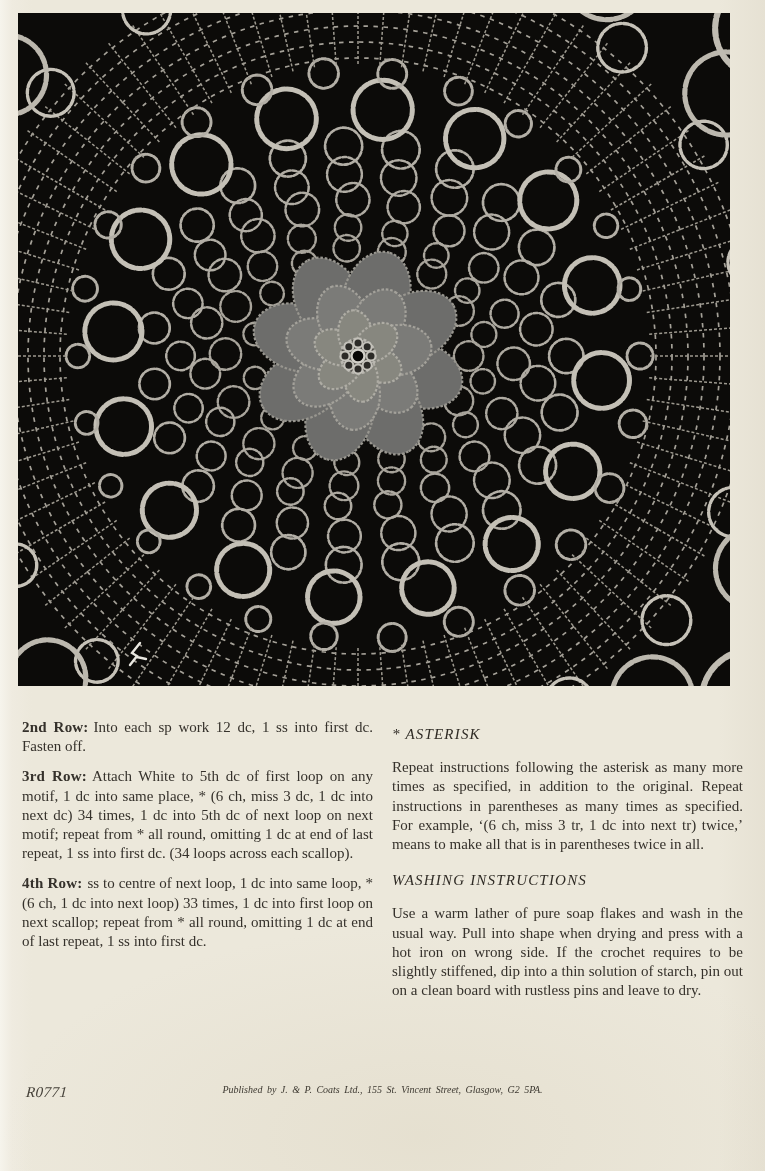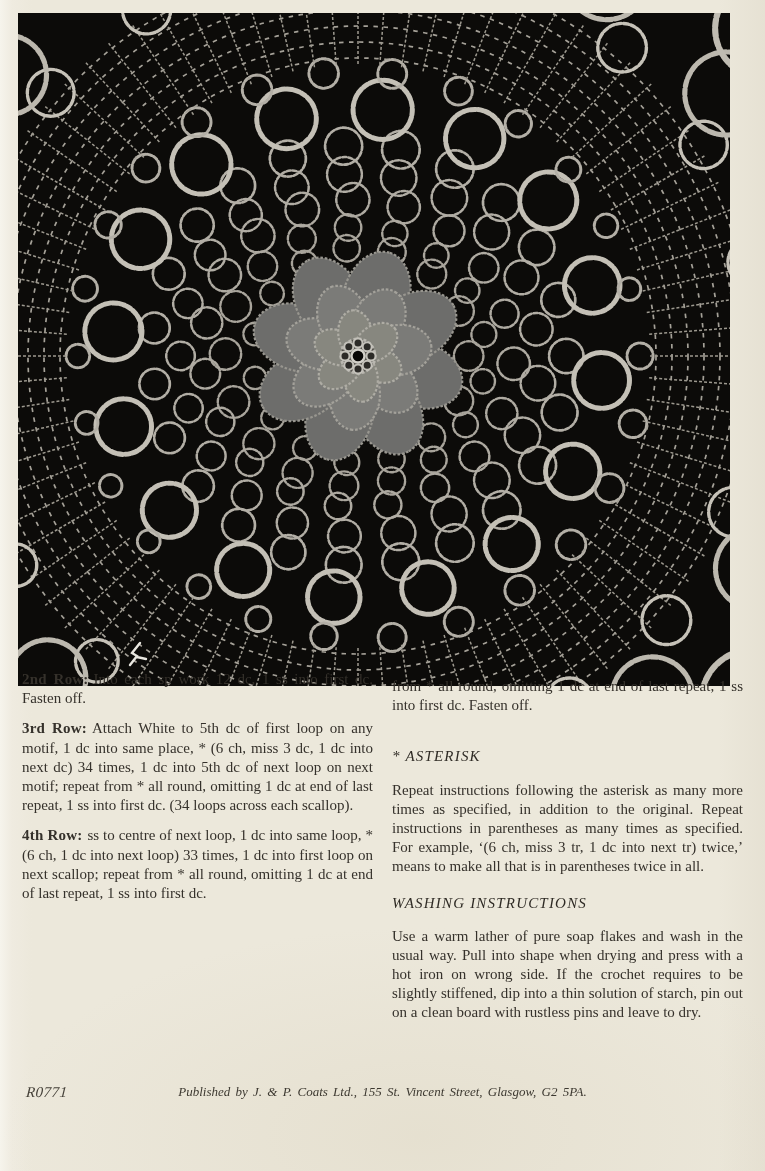--- a/index.html
+++ b/index.html
@@ -11,41 +11,41 @@
       #ece8db;
     font-family:"Liberation Serif", serif;
     color:#35312b;
   }
   .photo{
     position:absolute;left:18px;top:13px;width:712px;height:673px;
     background:#0c0b09;
   }
   .photo svg{display:block;width:712px;height:673px;}
   .content{
-    position:absolute;left:22px;top:670px;width:721px;
+    position:absolute;left:22px;top:718px;width:721px;
     display:flex;gap:19px;
   }
   .col{width:351px;font-size:15px;line-height:1.28;text-align:justify;}
   .col p{margin:0 0 11px 0;}
   .col b{margin-right:5px;letter-spacing:.2px;}
   .col-right{padding-top:7px;}
   .cont{margin:0 0 32px 0 !important;}
   .subhead{
     font-style:italic;font-size:15px;letter-spacing:1.2px;
     margin:0 0 14px 0;color:#2f2b25;
   }
   .subhead-washing{}
   .body-par{margin:0 0 17px 0 !important;}
   .footer{position:absolute;left:0;top:1083px;width:765px;}
   .footer-code{
     position:absolute;left:26px;top:1px;font-style:italic;font-size:15px;
     color:#46423a;letter-spacing:.5px;transform:skewX(-4deg);
   }
   .footer-lines{
-    text-align:center;font-style:italic;font-size:13px;line-height:1.38;
+    text-align:center;font-style:italic;font-size:10px;line-height:1.38;
     color:#3d3931;word-spacing:2px;
   }
 </style>
 </head>
 <body>
 
 <div class="photo" role="img" aria-label="Black-and-white photograph of a crocheted lace doily with a raised Irish rose centre surrounded by rings of chain-loop mesh">
   <svg id="doily" viewBox="0 0 712 673" xmlns="http://www.w3.org/2000/svg">
       <rect x="0" y="0" width="712" height="673" fill="#0c0b09"></rect>
       <circle cx="450.65768285365334" cy="343" r="14.77178856910225" fill="none" stroke="#a7a39a" stroke-width="2.4" stroke-dasharray="4 2.1" stroke-linecap="round"></circle>
@@ -391,21 +391,20 @@
       <b>2nd Row:</b><span>Into each sp work 12 dc, 1 ss into first dc. Fasten off.</span>
     </p>
     <p>
       <b>3rd Row:</b><span>Attach White to 5th dc of first loop on any motif, 1 dc into same place, * (6 ch, miss 3 dc, 1 dc into next dc) 34 times, 1 dc into 5th dc of next loop on next motif; repeat from * all round, omitting 1 dc at end of last repeat, 1 ss into first dc. (34 loops across each scallop).</span>
     </p>
     <p>
       <b>4th Row:</b><span>ss to centre of next loop, 1 dc into same loop, * (6 ch, 1 dc into next loop) 33 times, 1 dc into first loop on next scallop; repeat from * all round, omitting 1 dc at end of last repeat, 1 ss into first dc.</span>
     </p>
   </div>
   <div class="col col-right">
-    <p class="cont">from * all round, omitting 1 dc at end of last repeat, 1 ss into first dc. Fasten off.</p>
     <div class="subhead">* ASTERISK</div>
     <p class="body-par">Repeat instructions following the asterisk as many more times as specified, in addition to the original. Repeat instructions in parentheses as many times as specified. For example, ‘(6 ch, miss 3 tr, 1 dc into next tr) twice,’ means to make all that is in parentheses twice in all.</p>
     <div class="subhead subhead-washing">WASHING INSTRUCTIONS</div>
     <p>Use a warm lather of pure soap flakes and wash in the usual way. Pull into shape when drying and press with a hot iron on wrong side. If the crochet requires to be slightly stiffened, dip into a thin solution of starch, pin out on a clean board with rustless pins and leave to dry.</p>
   </div>
 </div>
 
 <div class="footer">
   <div class="footer-code">R0771</div>
   <div class="footer-lines">

